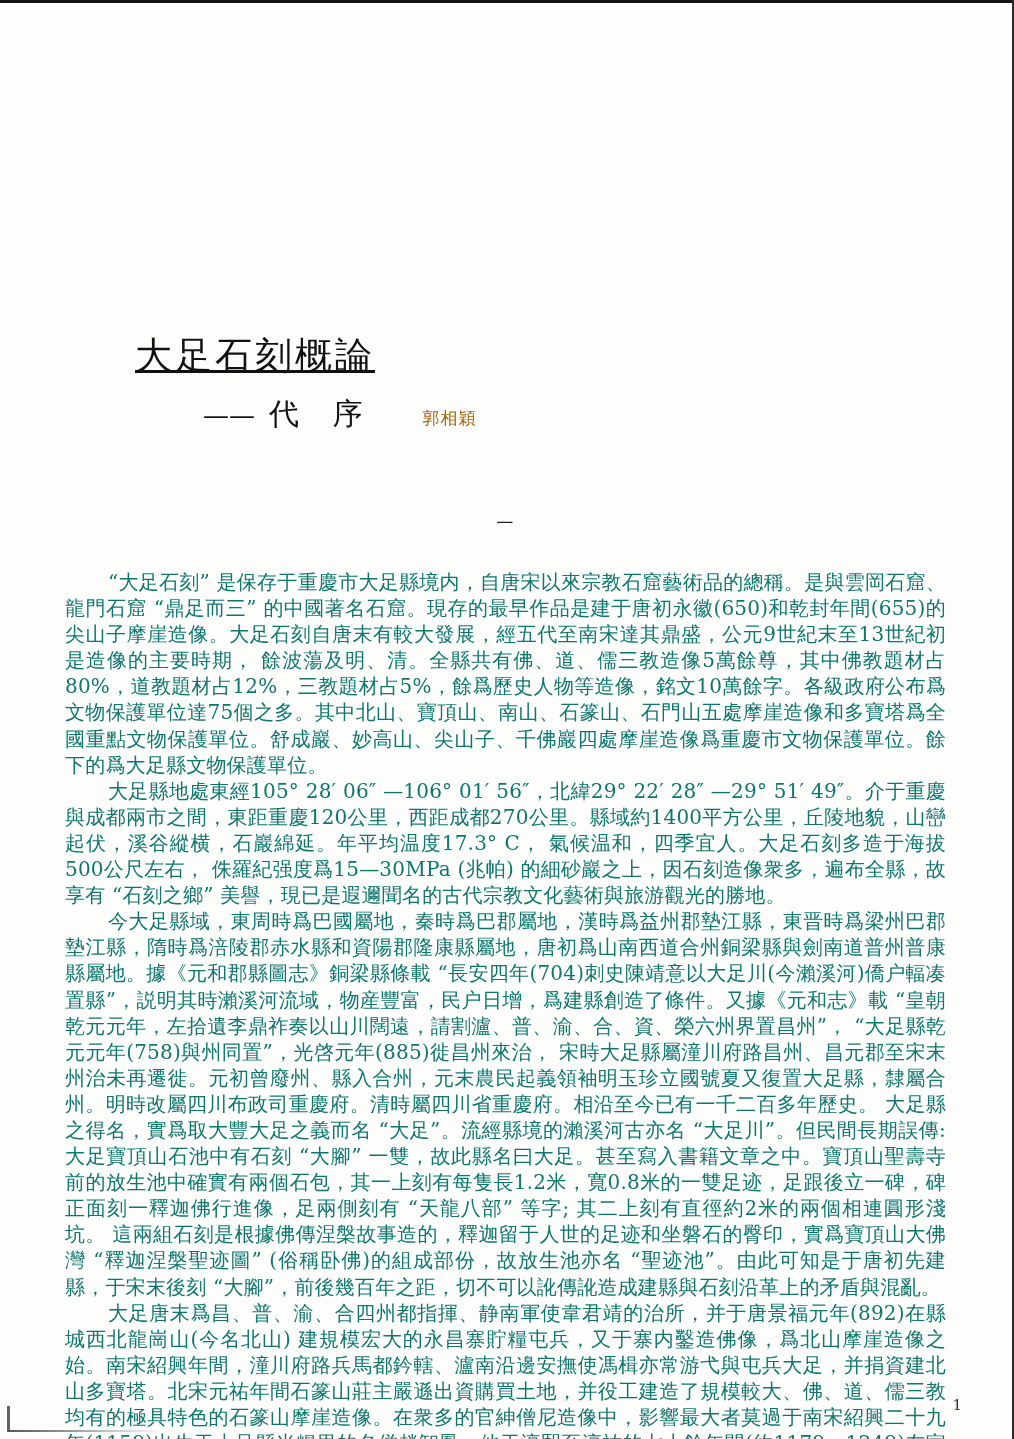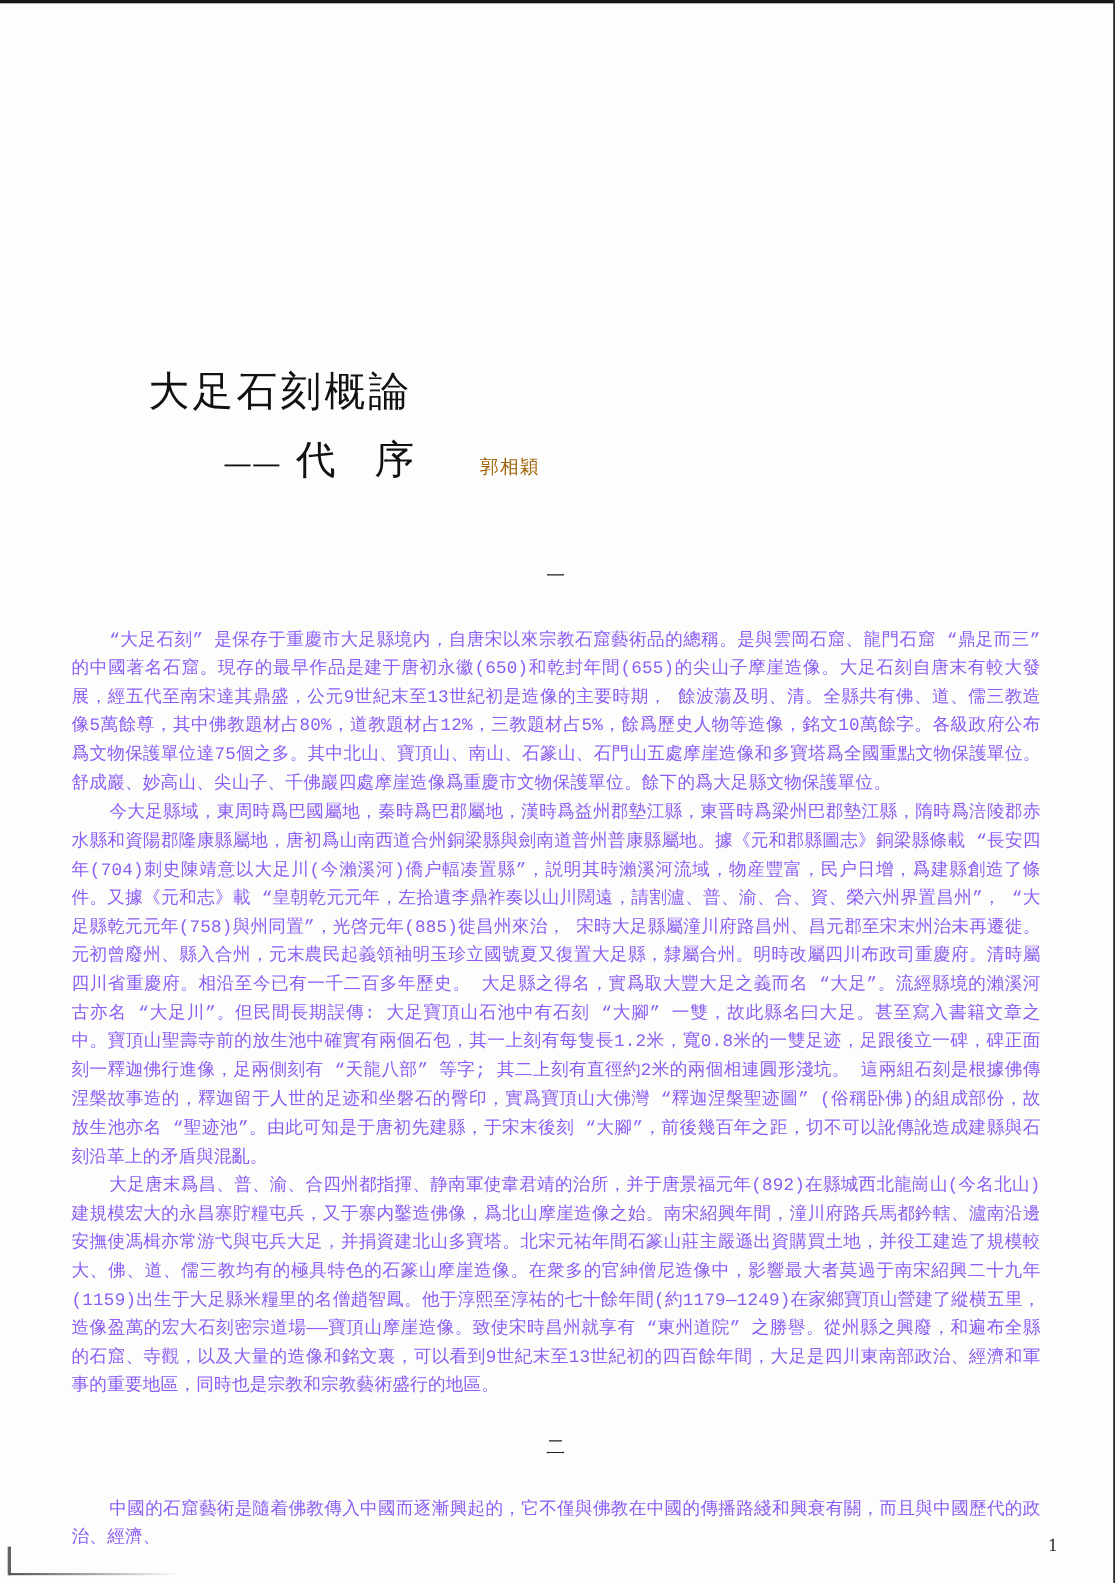--- a/index.html
+++ b/index.html
@@ -15,47 +15,46 @@
   
   .scan-edge-top{position:absolute;top:0;left:0;width:1014px;height:3px;background:#161616;}
   .scan-edge-right{position:absolute;top:0;right:0;width:2px;height:1439px;background:#2a2a2a;}
   .scan-mark-vert{position:absolute;left:7px;top:1406px;width:3px;height:26px;background:#3c3c3c;opacity:.8;}
   .scan-mark-horiz{position:absolute;left:8px;top:1430px;width:155px;height:2px;
     background:linear-gradient(to right,#555,#9a9a9a 40%,rgba(160,160,160,0));}
   
   .heading{position:absolute;left:135px;top:336px;width:700px;}
   .title{
     font-size:37px;font-weight:400;letter-spacing:3px;line-height:1.1;
-    color:#111;margin:0;
+    color:#111;margin:0;text-decoration:underline;
   }
   .subtitle-row{
     display:flex;align-items:baseline;
     margin:17px 0 0 68px;
   }
   .subtitle-dash{font-size:26px;letter-spacing:0;color:#111;}
-  .subtitle-text{font-size:36px;letter-spacing:12px;margin-left:14px;color:#111;}
+  .subtitle-text{font-size:30px;letter-spacing:12px;margin-left:14px;color:#111;}
   .author{font-size:17px;margin-left:48px;letter-spacing:1px;color:#a16207;}
   
   .body-col{
     position:absolute;left:65px;top:512px;width:881px;
   }
   .section-marker{
     text-align:center;font-size:17px;letter-spacing:1px;color:#222;
     margin:0 0 34px 0;
   }
   .section-marker.second{margin:30px 0 32px 0;}
   .paragraphs p{
     margin:0;
-    font-size:16px;
+    font-size:20px;
     line-height:26.1px;
     text-align:justify;
     text-indent:2.15em;
     letter-spacing:.2px;
-    color:#8b5cf6;
-    font-family:Liberation Mono, monospace;
+    color:#0f766e;
   }
   .page-number{
     position:absolute;right:52px;top:1396px;
     font-size:15px;color:#333;
   }
 </style>
 </head>
 <body>
 
 <div class="page">
@@ -71,20 +70,21 @@
       <span class="subtitle-dash">——</span>
       <span class="subtitle-text">代 序</span>
       <span class="author">郭相穎</span>
     </div>
   </div>
 
   <div class="body-col">
     <div class="section-marker">一</div>
     <div class="paragraphs">
       <p>“大足石刻” 是保存于重慶市大足縣境内，自唐宋以來宗教石窟藝術品的總稱。是與雲岡石窟、龍門石窟 “鼎足而三” 的中國著名石窟。現存的最早作品是建于唐初永徽(650)和乾封年間(655)的尖山子摩崖造像。大足石刻自唐末有較大發展，經五代至南宋達其鼎盛，公元9世紀末至13世紀初是造像的主要時期， 餘波蕩及明、清。全縣共有佛、道、儒三教造像5萬餘尊，其中佛教題材占80%，道教題材占12%，三教題材占5%，餘爲歷史人物等造像，銘文10萬餘字。各級政府公布爲文物保護單位達75個之多。其中北山、寶頂山、南山、石篆山、石門山五處摩崖造像和多寶塔爲全國重點文物保護單位。舒成巖、妙高山、尖山子、千佛巖四處摩崖造像爲重慶市文物保護單位。餘下的爲大足縣文物保護單位。</p>
+      <p>大足縣地處東經105° 28′ 06″ —106° 01′ 56″，北緯29° 22′ 28″ —29° 51′ 49″。介于重慶與成都兩市之間，東距重慶120公里，西距成都270公里。縣域約1400平方公里，丘陵地貌，山巒起伏，溪谷縱横，石巖綿延。年平均温度17.3° C， 氣候温和，四季宜人。大足石刻多造于海拔500公尺左右， 侏羅紀强度爲15—30MPa (兆帕) 的細砂巖之上，因石刻造像衆多，遍布全縣，故享有 “石刻之鄉” 美譽，現已是遐邇聞名的古代宗教文化藝術與旅游觀光的勝地。</p>
       <p>今大足縣域，東周時爲巴國屬地，秦時爲巴郡屬地，漢時爲益州郡墊江縣，東晋時爲梁州巴郡墊江縣，隋時爲涪陵郡赤水縣和資陽郡隆康縣屬地，唐初爲山南西道合州銅梁縣與劍南道普州普康縣屬地。據《元和郡縣圖志》銅梁縣條載 “長安四年(704)刺史陳靖意以大足川(今瀨溪河)僑户輻凑置縣”，説明其時瀨溪河流域，物産豐富，民户日增，爲建縣創造了條件。又據《元和志》載 “皇朝乾元元年，左拾遺李鼎祚奏以山川闊遠，請割瀘、普、渝、合、資、榮六州界置昌州”， “大足縣乾元元年(758)與州同置”，光啓元年(885)徙昌州來治， 宋時大足縣屬潼川府路昌州、昌元郡至宋末州治未再遷徙。元初曾廢州、縣入合州，元末農民起義領袖明玉珍立國號夏又復置大足縣，隸屬合州。明時改屬四川布政司重慶府。清時屬四川省重慶府。相沿至今已有一千二百多年歷史。 大足縣之得名，實爲取大豐大足之義而名 “大足”。流經縣境的瀨溪河古亦名 “大足川”。但民間長期誤傳: 大足寶頂山石池中有石刻 “大腳” 一雙，故此縣名曰大足。甚至寫入書籍文章之中。寶頂山聖壽寺前的放生池中確實有兩個石包，其一上刻有每隻長1.2米，寬0.8米的一雙足迹，足跟後立一碑，碑正面刻一釋迦佛行進像，足兩側刻有 “天龍八部” 等字; 其二上刻有直徑約2米的兩個相連圓形淺坑。 這兩組石刻是根據佛傳涅槃故事造的，釋迦留于人世的足迹和坐磐石的臀印，實爲寶頂山大佛灣 “釋迦涅槃聖迹圖” (俗稱卧佛)的組成部份，故放生池亦名 “聖迹池”。由此可知是于唐初先建縣，于宋末後刻 “大腳”，前後幾百年之距，切不可以訛傳訛造成建縣與石刻沿革上的矛盾與混亂。</p>
       <p>大足唐末爲昌、普、渝、合四州都指揮、静南軍使韋君靖的治所，并于唐景福元年(892)在縣城西北龍崗山(今名北山) 建規模宏大的永昌寨貯糧屯兵，又于寨内鑿造佛像，爲北山摩崖造像之始。南宋紹興年間，潼川府路兵馬都鈐轄、瀘南沿邊安撫使馮楫亦常游弋與屯兵大足，并捐資建北山多寶塔。北宋元祐年間石篆山莊主嚴遜出資購買土地，并役工建造了規模較大、佛、道、儒三教均有的極具特色的石篆山摩崖造像。在衆多的官紳僧尼造像中，影響最大者莫過于南宋紹興二十九年(1159)出生于大足縣米糧里的名僧趙智鳳。他于淳熙至淳祐的七十餘年間(約1179—1249)在家鄉寶頂山營建了縱横五里，造像盈萬的宏大石刻密宗道場——寶頂山摩崖造像。致使宋時昌州就享有 “東州道院” 之勝譽。從州縣之興廢，和遍布全縣的石窟、寺觀，以及大量的造像和銘文裏，可以看到9世紀末至13世紀初的四百餘年間，大足是四川東南部政治、經濟和軍事的重要地區，同時也是宗教和宗教藝術盛行的地區。</p>
     </div>
     <div class="section-marker second">二</div>
     <div class="paragraphs">
       <p>中國的石窟藝術是隨着佛教傳入中國而逐漸興起的，它不僅與佛教在中國的傳播路綫和興衰有關，而且與中國歷代的政治、經濟、</p>
     </div>
   </div>
 
   <div class="page-number">1</div>

